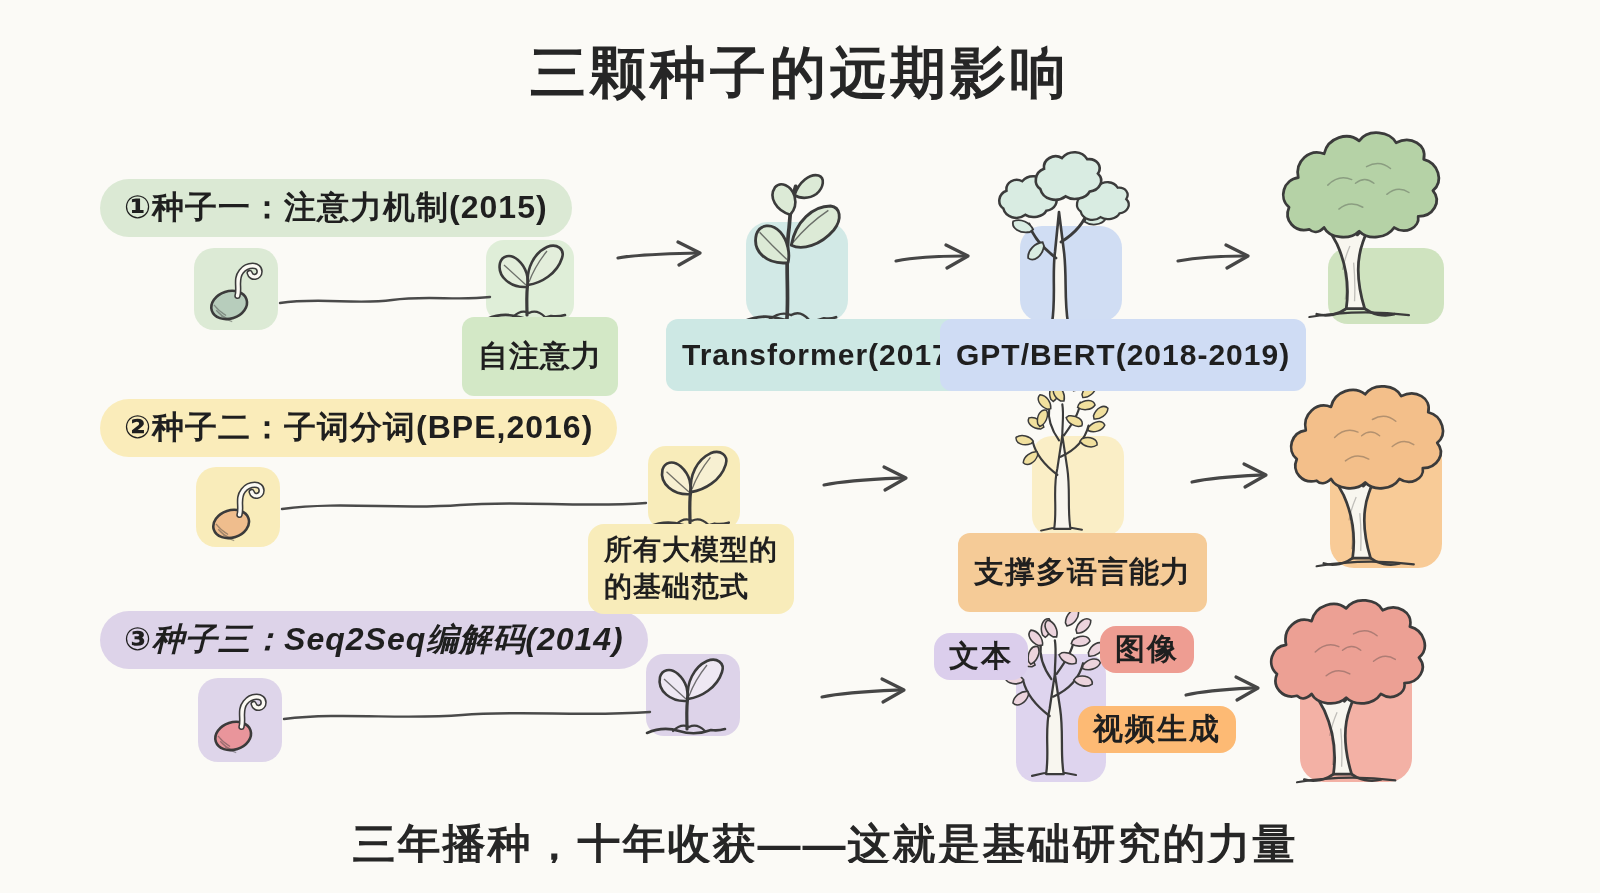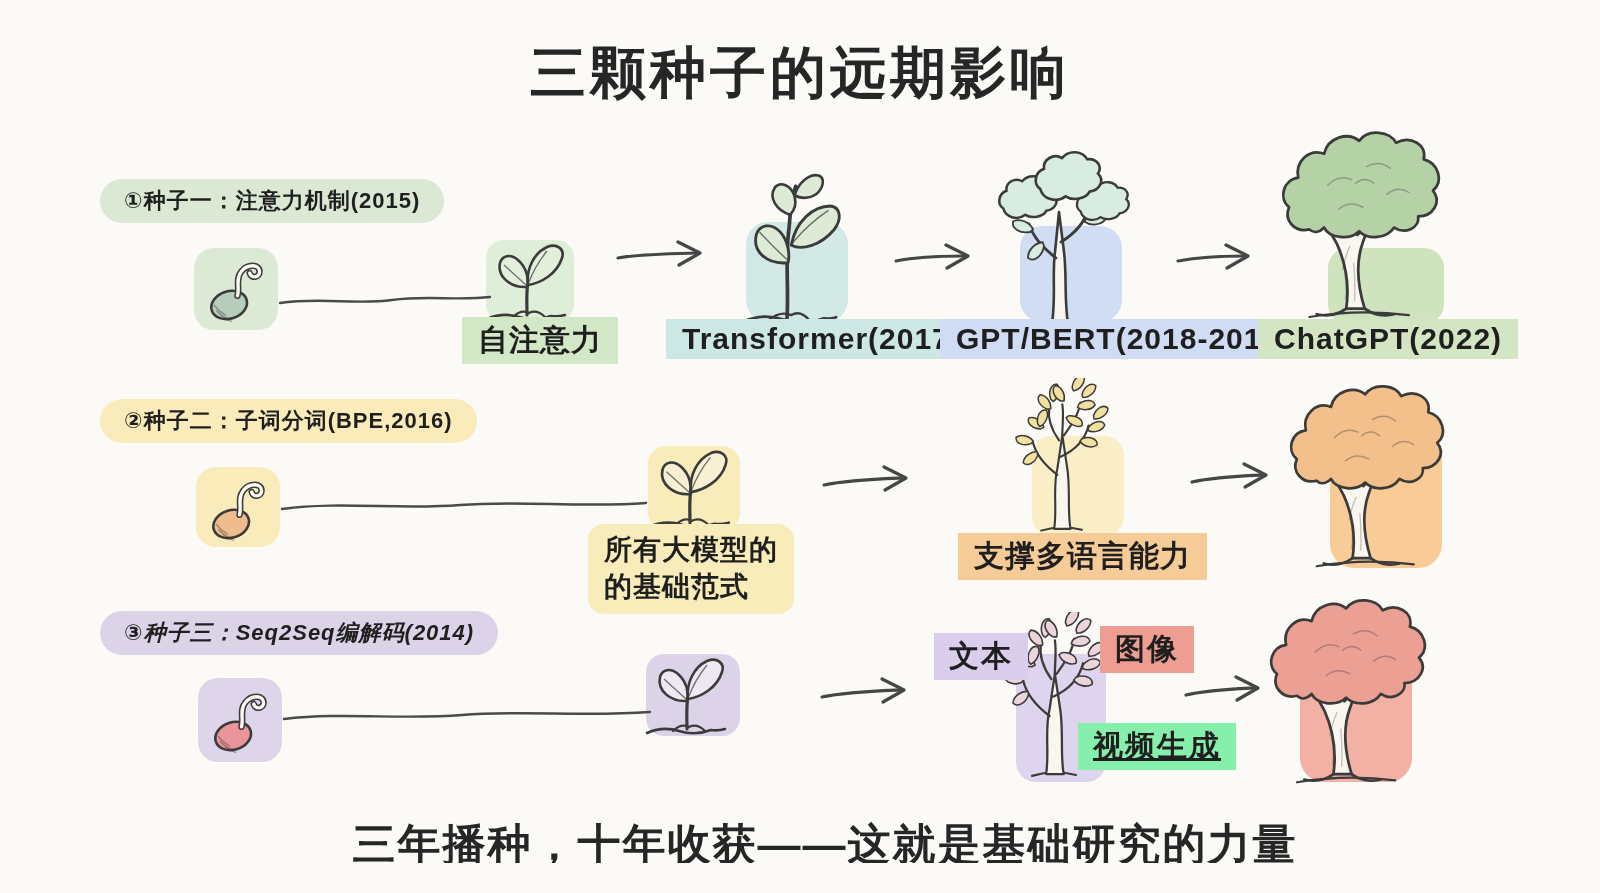--- a/index.html
+++ b/index.html
@@ -16,24 +16,24 @@
     position:absolute;top:816px;left:0;width:100%;text-align:center;
     font-size:43px;font-weight:700;letter-spacing:2px;color:#262626;margin-left:25px;
   }
   .tint{position:absolute;z-index:1;}
   .overlay{position:absolute;left:0;top:0;z-index:2;pointer-events:none;}
   .illus{position:absolute;z-index:3;}
   .pill{
     position:absolute;z-index:4;font-weight:700;color:#1f1f1f;
     white-space:nowrap;
   }
-  .row-pill{font-size:22px;padding:7px 24px;border-radius:32px;letter-spacing:1px;}
-  .stage-pill{font-size:30px;padding:3px 16px;border-radius:0;letter-spacing:1px;}
+  .row-pill{font-size:32px;padding:7px 24px;border-radius:32px;letter-spacing:1px;}
+  .stage-pill{font-size:30px;padding:19px 16px;border-radius:12px;letter-spacing:1px;}
   .multi-pill{font-size:28px;padding:8px 16px;border-radius:16px;line-height:1.32;letter-spacing:1px;}
-  .tag-pill{font-size:30px;padding:3px 15px;border-radius:0;letter-spacing:2px;}
+  .tag-pill{font-size:30px;padding:3px 15px;border-radius:16px;letter-spacing:2px;}
   
   .sq-seed1{left:194px;top:248px;width:84px;height:82px;border-radius:20px;background:#dcead5;}
   .sq-sprout1{left:486px;top:240px;width:88px;height:82px;border-radius:18px;background:#dfeed8;}
   .sq-transformer{left:746px;top:222px;width:102px;height:100px;border-radius:22px;background:#d2e9e6;}
   .sq-gptbert{left:1020px;top:226px;width:102px;height:96px;border-radius:22px;background:#d0ddf3;}
   .sq-chatgpt{left:1328px;top:248px;width:116px;height:76px;border-radius:20px;background:#cfe3bf;}
   .sq-seed2{left:196px;top:467px;width:84px;height:80px;border-radius:20px;background:#f9ecba;}
   .sq-sprout2{left:648px;top:446px;width:92px;height:84px;border-radius:18px;background:#f8ecba;}
   .sq-ytree2{left:1032px;top:436px;width:92px;height:100px;border-radius:20px;background:#faeec6;}
   .sq-tree2{left:1330px;top:436px;width:112px;height:132px;border-radius:24px;background:#f8cb97;}
@@ -47,21 +47,21 @@
   .p-row3{left:100px;top:611px;background:#ddd3e9;font-style:italic;}
   .p-selfattn{left:462px;top:317px;background:#d3e8c6;}
   .p-transformer{left:666px;top:319px;background:#cde8e4;}
   .p-gptbert{left:940px;top:319px;background:#cfdcf4;}
   .p-chatgpt{left:1258px;top:319px;background:#d3e5c3;}
   .p-bpe{left:588px;top:524px;background:#f8ecba;}
   .p-multilang{left:958px;top:533px;background:#f5cb97;}
   .p-seq{left:588px;top:730px;background:#ded6ea;}
   .p-text{left:934px;top:633px;background:#dbceec;}
   .p-image{left:1100px;top:626px;background:#ee9d92;}
-  .p-video{left:1078px;top:723px;background:#86efac;text-decoration:underline;}
+  .p-video{left:1078px;top:706px;background:#fdba74;}
 </style>
 </head>
 <body>
 
 <svg width="0" height="0" style="position:absolute" aria-hidden="true">
   <defs>
     <path id="blob" d="M7 31 C1 27 2 17 10 14 C9 6 18 1 25 5 C31 -2 42 -1 46 6 C54 5 59 12 55 18 C61 24 56 32 48 33 C45 39 34 41 28 37 C20 43 9 39 7 31 Z"></path>
     <path id="leafS" d="M0 0 C5 -9 15 -12 19 -6 C17 2 7 6 0 4 Z"></path>
 
     <symbol id="sym-seed" viewBox="0 0 100 100">
@@ -221,21 +221,20 @@
       <use href="#sym-bigtree"></use>
     </svg>
 
   <div class="pill row-pill p-row1">①种子一：注意力机制(2015)</div>
   <div class="pill row-pill p-row2">②种子二：子词分词(BPE,2016)</div>
   <div class="pill row-pill p-row3">③种子三：Seq2Seq编解码(2014)</div>
 
   <div class="pill stage-pill p-selfattn">自注意力</div>
   <div class="pill stage-pill p-transformer">Transformer(2017)</div>
   <div class="pill stage-pill p-gptbert">GPT/BERT(2018-2019)</div>
-  <div class="pill stage-pill p-chatgpt">ChatGPT(2022)</div>
 
   <div class="pill multi-pill p-bpe">
     <span style="display:block">所有大模型的</span>
     <span style="display:block">的基础范式</span>
   </div>
   <div class="pill stage-pill p-multilang">支撑多语言能力</div>
 
   <div class="pill tag-pill p-text">文本</div>
   <div class="pill tag-pill p-image">图像</div>
   <div class="pill tag-pill p-video">视频生成</div>

